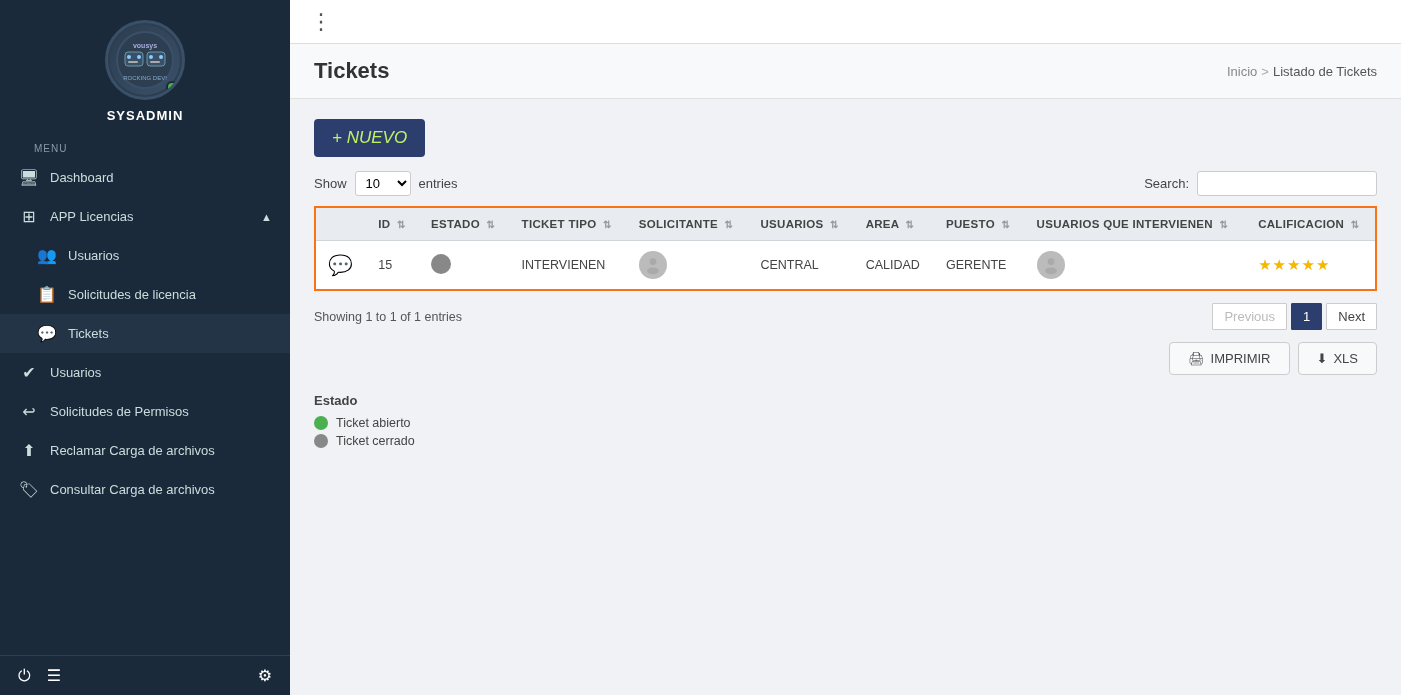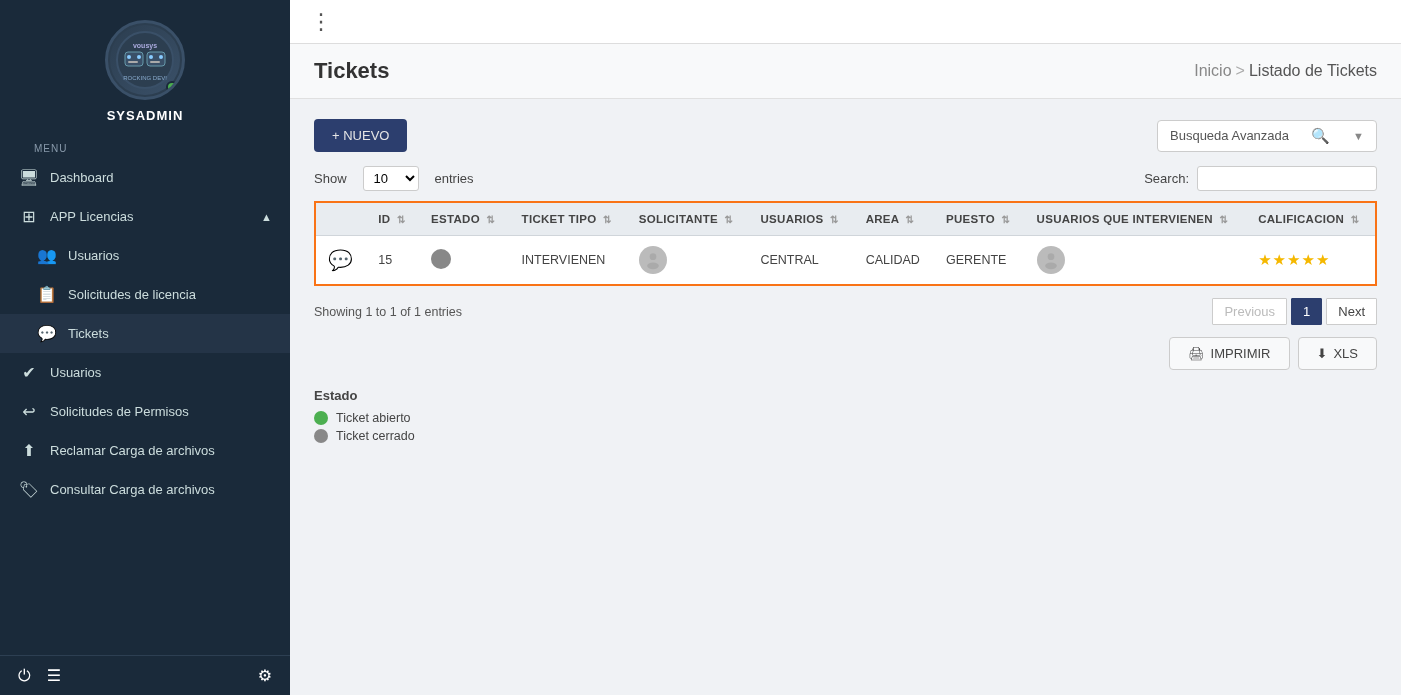--- a/index.html
+++ b/index.html
@@ -129,21 +129,21 @@
       display: flex;
       align-items: center;
       justify-content: space-between;
     }
     .page-title {
       font-size: 22px;
       font-weight: 600;
       color: #333;
     }
     .breadcrumb {
-      font-size: 16px;
+      font-size: 13px;
       color: #888;
       display: flex;
       align-items: center;
       gap: 4px;
     }
     .breadcrumb a { color: #888; text-decoration: none; }
     .breadcrumb-sep { color: #aaa; }
     .breadcrumb-current { color: #555; }
 
     .page-body {
@@ -151,27 +151,28 @@
     }
 
     .toolbar-row {
       display: flex;
       align-items: center;
       justify-content: space-between;
       margin-bottom: 14px;
     }
     .btn-nuevo {
       background: #2c3e6e;
-      color: #e5e5e5;
+      color: #bef264;
       border: none;
       padding: 9px 18px;
       border-radius: 4px;
-      font-size: 13px;
+      font-size: 17px;
       cursor: pointer;
       font-weight: 500;
+      font-style: italic;
     }
 
     .search-advanced {
       display: flex;
       align-items: center;
       border: 1px solid #ccc;
       border-radius: 4px;
       background: #fff;
       padding: 6px 12px;
       gap: 8px;
@@ -186,21 +187,21 @@
 
     .show-entries-row {
       display: flex;
       align-items: center;
       gap: 8px;
       margin-bottom: 10px;
       font-size: 13px;
       color: #444;
       justify-content: space-between;
     }
-    .show-entries-left { display: flex; align-items: center; gap: 16px; }
+    .show-entries-left { display: flex; align-items: center; gap: 8px; }
     .entries-select {
       border: 1px solid #ccc;
       border-radius: 3px;
       padding: 3px 6px;
       font-size: 13px;
       background: #fff;
     }
     .search-right {
       display: flex;
       align-items: center;
@@ -448,25 +449,20 @@
         <a href="#">Inicio</a>
         <span class="breadcrumb-sep">&gt;</span>
         <span class="breadcrumb-current">Listado de Tickets</span>
       </nav>
     </div>
 
     <div class="page-body">
 
       <div class="toolbar-row">
         <button class="btn-nuevo">+ NUEVO</button>
-        <div class="search-advanced">
-          <span>Busqueda Avanzada</span>
-          <span class="search-icon">🔍</span>
-          <span class="chevron-down">▼</span>
-        </div>
       </div>
 
       <div class="show-entries-row">
         <div class="show-entries-left">
           <span>Show</span>
           <select class="entries-select">
             <option>10</option>
             <option>25</option>
             <option>50</option>
             <option>100</option>

